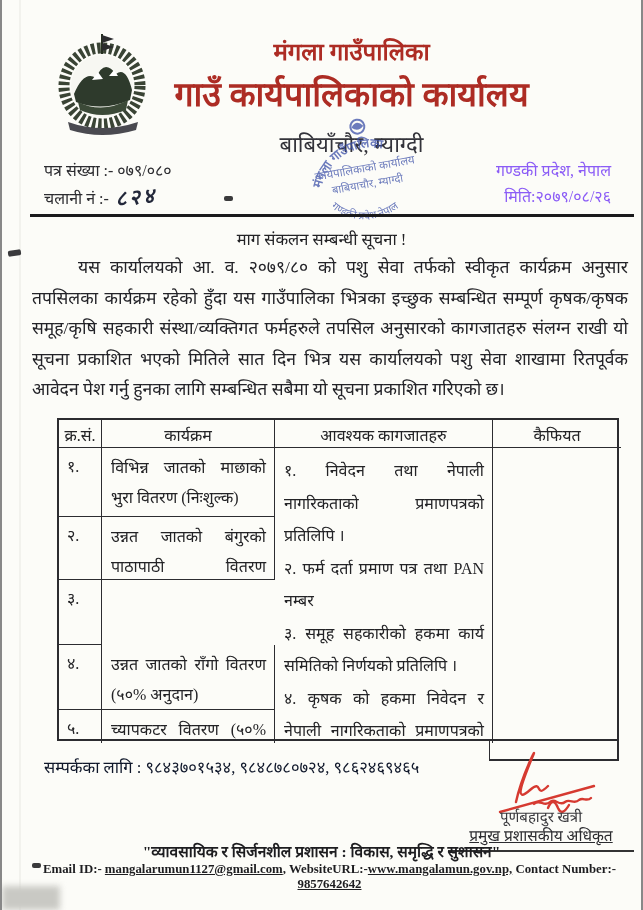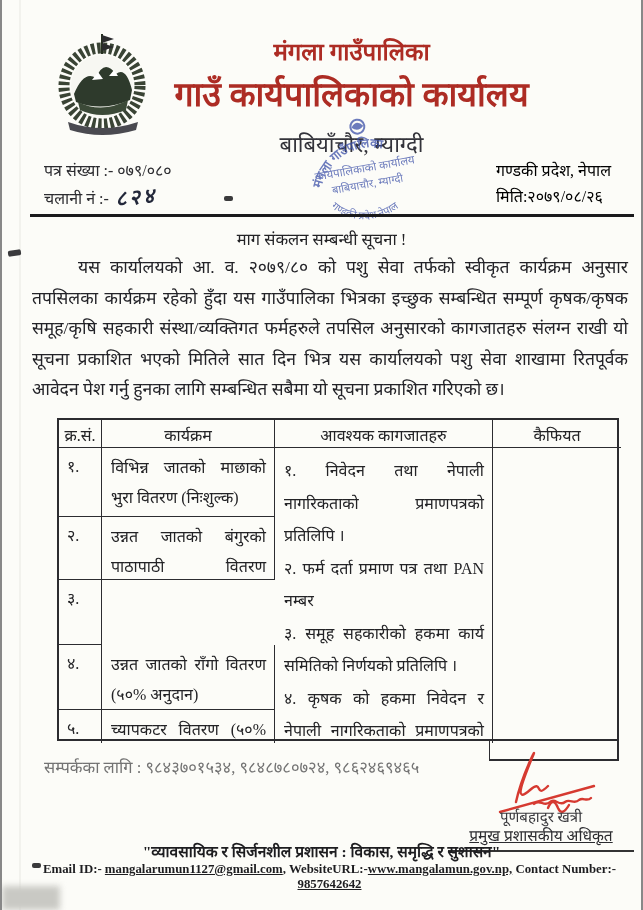--- a/index.html
+++ b/index.html
@@ -20,21 +20,21 @@
     font-size:34px;font-weight:bold;color:#ad2c24;}
   .address{position:absolute;left:60px;right:0;top:128px;text-align:center;
     font-size:22px;color:#33333a;}
   .logo{position:absolute;left:52px;top:28px;}
   .stamp{position:absolute;left:297px;top:108px;transform:rotate(-10deg);opacity:.85;}
 
   .meta-left{position:absolute;left:42px;top:158px;font-size:16px;line-height:26px;color:#2c2c30;}
   .handwrite{display:inline-block;transform:rotate(-5deg) skewX(-12deg);
     font-size:21px;letter-spacing:3px;color:#23283a;margin-left:8px;font-weight:bold;}
   .meta-right{position:absolute;right:30px;top:158px;font-size:16px;line-height:26px;
-    color:#000000;}
+    text-align:right;color:#8b5cf6;}
   .rule{position:absolute;left:28px;top:214px;width:604px;height:3px;background:#1a1a1c;}
 
   .subject{position:absolute;left:0;right:0;top:227px;text-align:center;font-size:16.5px;color:#232326;}
   .body-par{position:absolute;left:30px;top:252px;width:596px;font-size:17.5px;
     line-height:30.5px;text-align:justify;text-indent:46px;color:#232328;}
 
   
   .tbl{position:absolute;left:55px;top:418px;width:562px;height:323px;display:grid;
     grid-template-columns:43px 173px 218px 128px;
     grid-template-rows:28px 69px 63px 65px 65px 33px;
@@ -46,21 +46,21 @@
   .prog{padding:5px 8px 0 9px;line-height:30px;text-align:justify;}
   .docs{grid-column:3;grid-row:2 / span 5;border-bottom:none;padding:7px 8px 0 9px;line-height:32.5px;}
   .docs p{margin:0;text-align:justify;}
   .remarks{grid-column:4;grid-row:2 / span 5;border-right:none;border-bottom:none;}
   .nb{border-bottom:none;}
   .nr{border-right:none;}
   .col4-ext{position:absolute;left:487px;top:739px;width:130px;height:22px;
     border-left:1.5px solid #2c2c30;border-right:2px solid #2c2c30;border-bottom:2px solid #2c2c30;
     box-sizing:border-box;}
 
-  .contact-line{position:absolute;left:42px;top:755px;font-size:16.5px;color:#737373;}
+  .contact-line{position:absolute;left:42px;top:755px;font-size:16.5px;color:#0f172a;}
 
   .sig-scribble{position:absolute;left:480px;top:736px;}
   .sig-name{position:absolute;left:448px;top:806px;width:182px;text-align:center;
     font-size:15px;color:#3a3a3e;}
   .sig-title{position:absolute;left:446px;top:824px;width:186px;text-align:center;
     font-size:15.5px;color:#2c2c30;padding-bottom:4px;border-bottom:2.5px solid #333;text-decoration:underline;}
 
   .slogan{position:absolute;left:0;right:0;top:840px;text-align:center;
     font-size:15.5px;font-weight:bold;color:#1d1d20;}
   .footer-line{position:absolute;left:0;right:0;top:862px;text-align:center;

